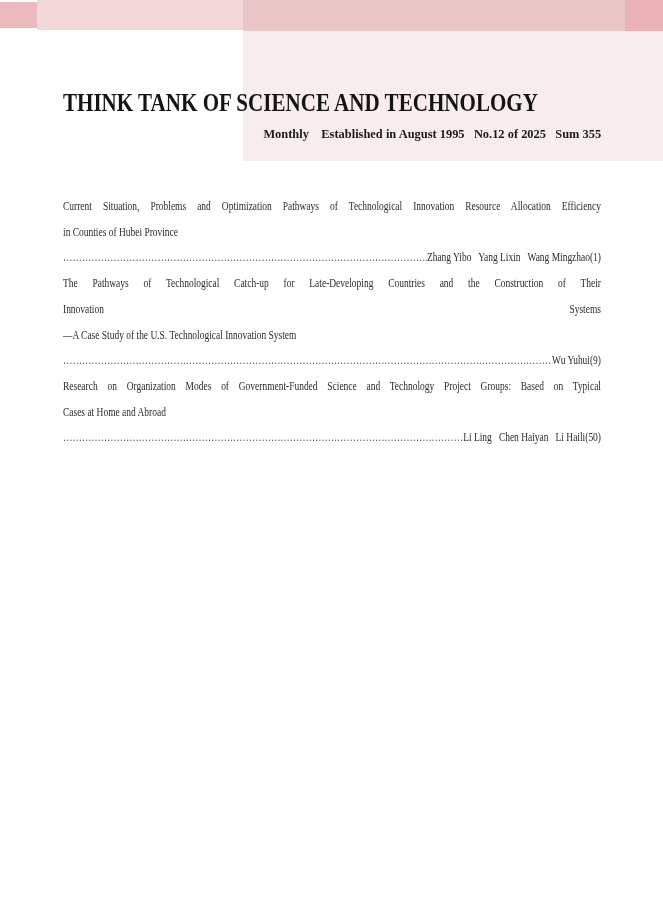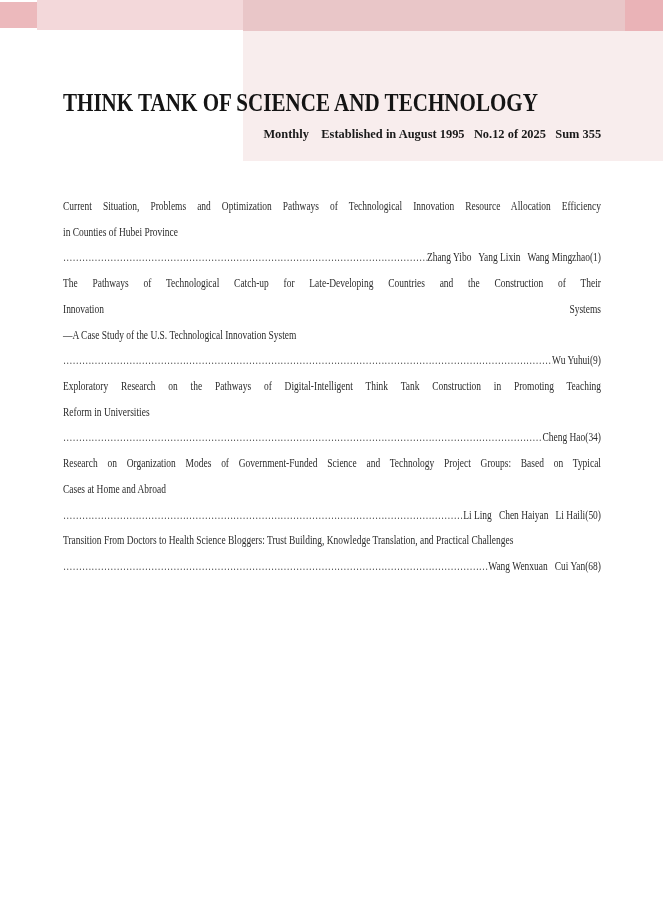--- a/index.html
+++ b/index.html
@@ -79,37 +79,22 @@
       <div>
         <div class="line tl j">The Pathways of Technological Catch-up for Late-Developing Countries and the Construction of Their</div>
         <div class="line tl j">Innovation Systems</div>
         <div class="line tl">—A Case Study of the U.S. Technological Innovation System</div>
         <div class="line dotline">
           <span class="dots"></span>
           <span class="names">Wu Yuhui(9)</span>
         </div>
       </div>
       <div>
-        <div class="line tl j">Exploratory Research on the Pathways of Digital-Intelligent Think Tank Construction in Promoting Teaching</div>
-        <div class="line tl">Reform in Universities</div>
-        <div class="line dotline">
-          <span class="dots"></span>
-          <span class="names">Cheng Hao(34)</span>
-        </div>
-      </div>
-      <div>
         <div class="line tl j">Research on Organization Modes of Government-Funded Science and Technology Project Groups: Based on Typical</div>
         <div class="line tl">Cases at Home and Abroad</div>
         <div class="line dotline">
           <span class="dots"></span>
           <span class="names">Li Ling&nbsp;&nbsp; Chen Haiyan&nbsp;&nbsp; Li Haili(50)</span>
         </div>
       </div>
-      <div>
-        <div class="line tl">Transition From Doctors to Health Science Bloggers: Trust Building, Knowledge Translation, and Practical Challenges</div>
-        <div class="line dotline">
-          <span class="dots"></span>
-          <span class="names">Wang Wenxuan&nbsp;&nbsp; Cui Yan(68)</span>
-        </div>
-      </div>
     </div>
 
 </div>
 
 </body></html>

